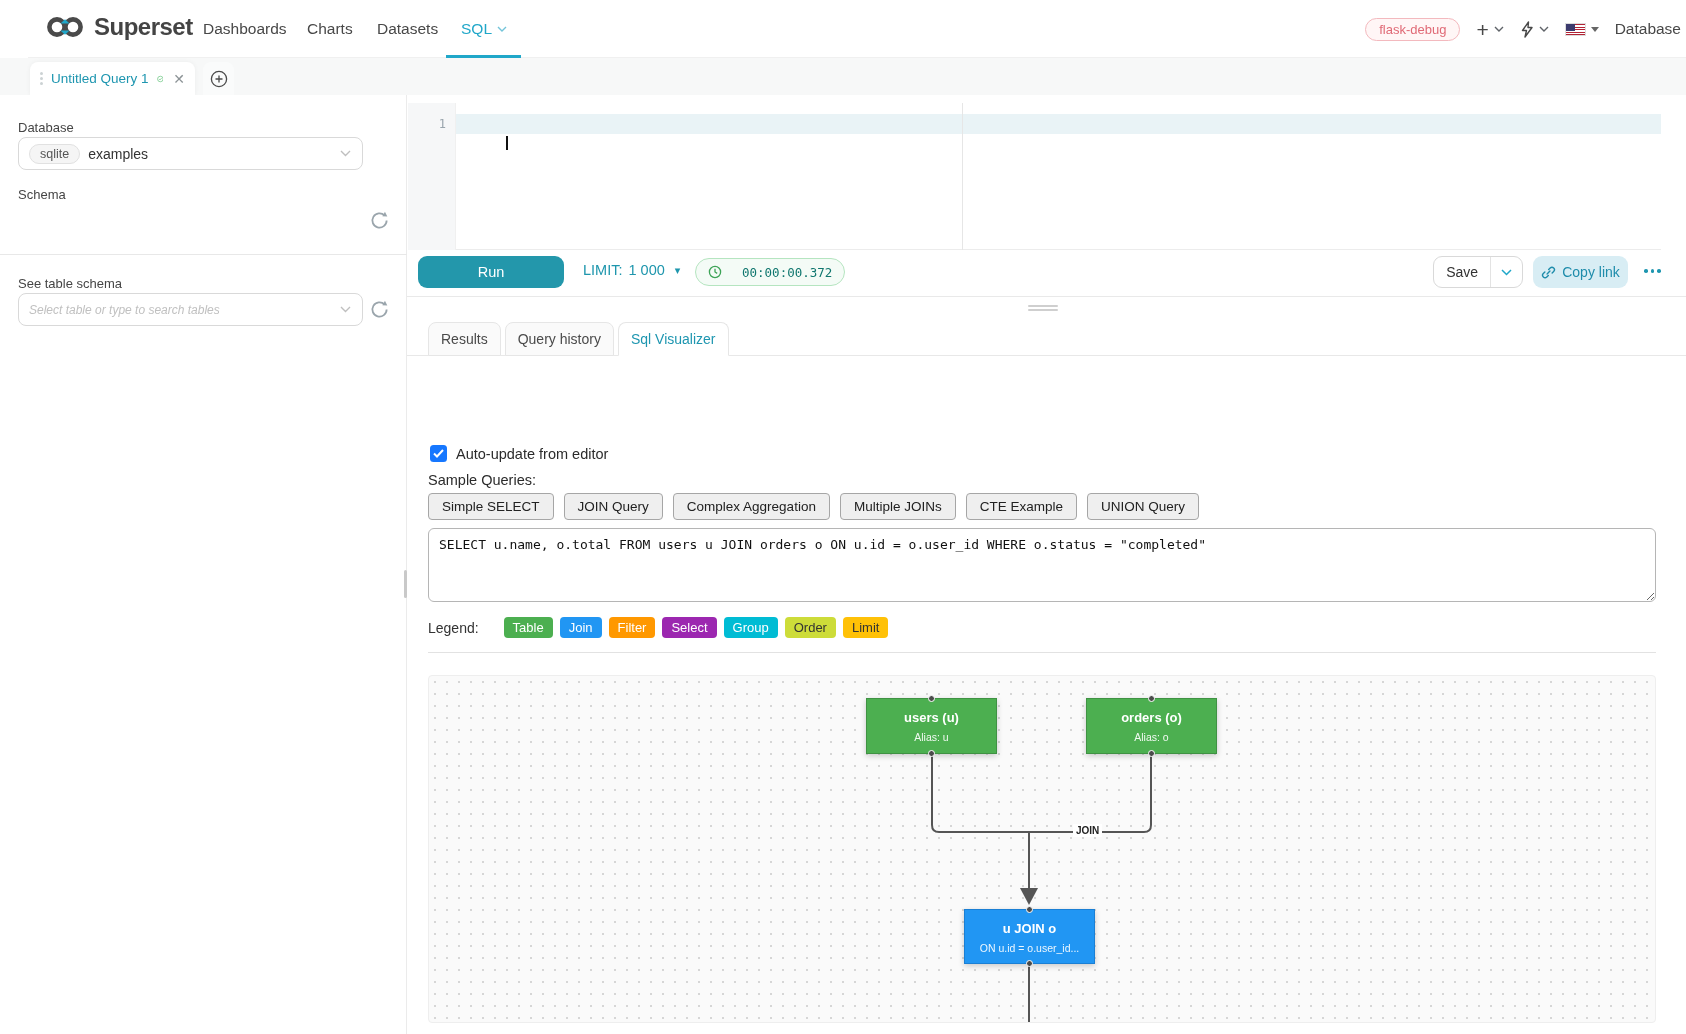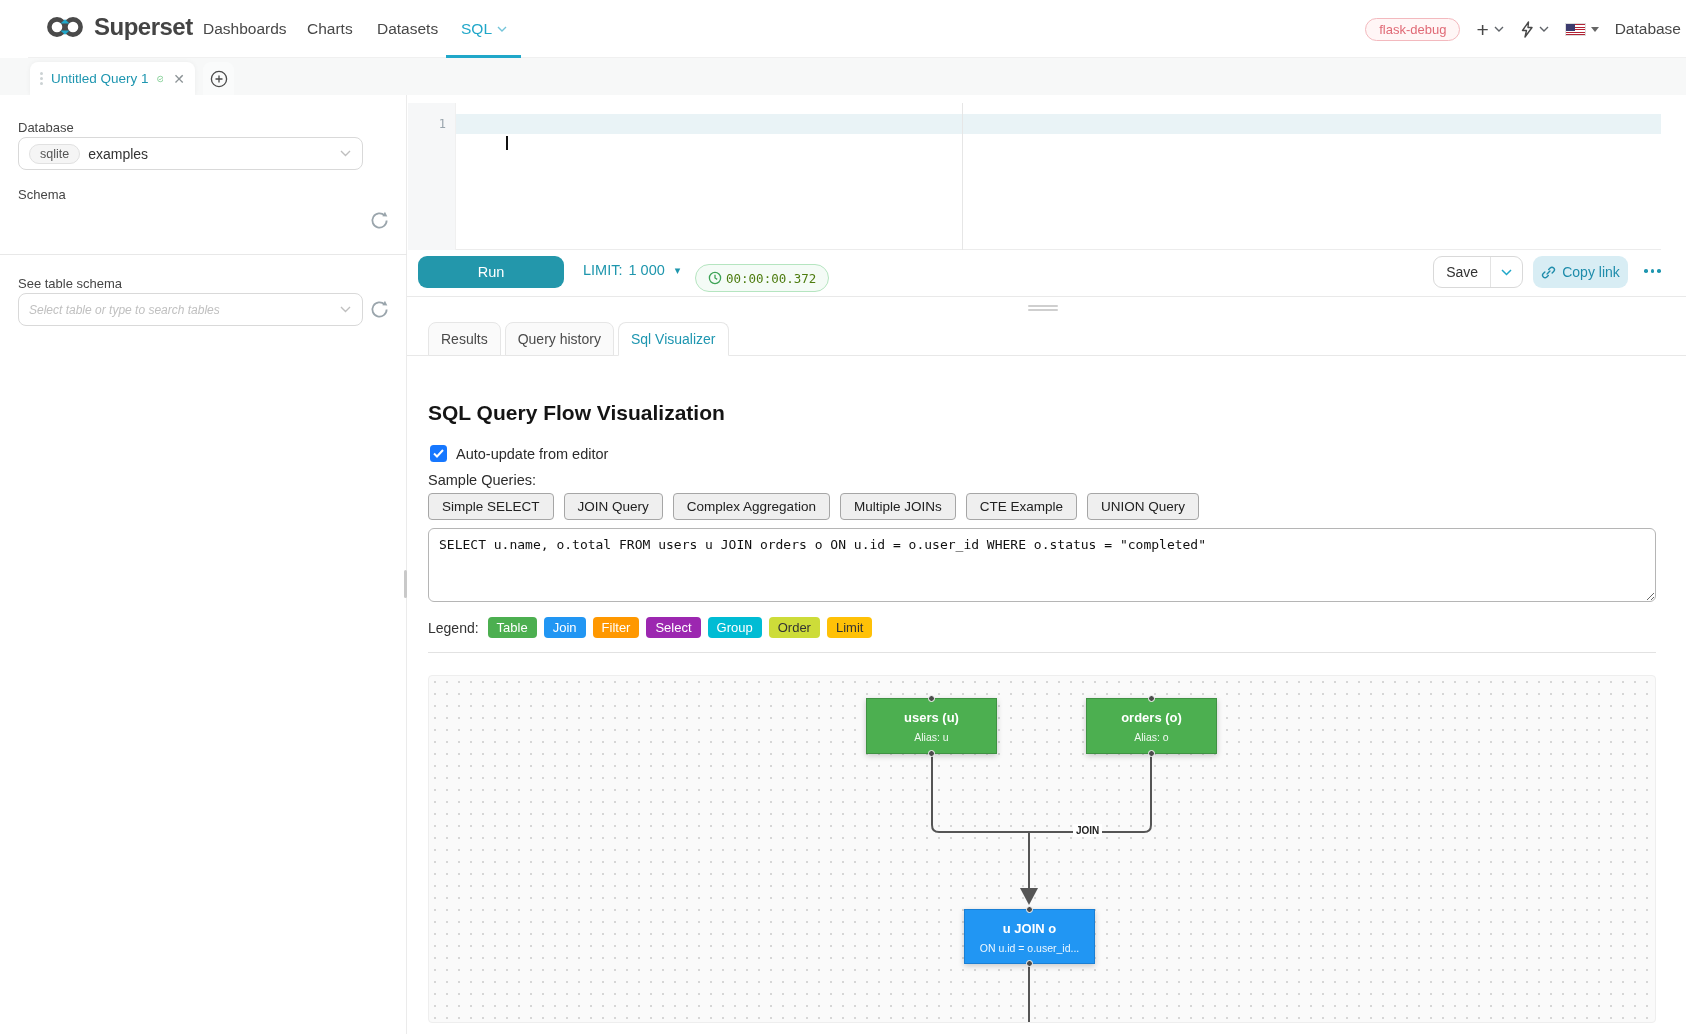--- a/index.html
+++ b/index.html
@@ -59,21 +59,21 @@
   .t-kw { color:#0d88a5; font-weight:bold; }
   .t-id { color:#3b3b3b; }
   .t-str { color:#98a9b5; }
   .cursor { display:inline-block; width:1.5px; height:14px; background:#111; vertical-align:-2px; }
 
   
   .sql-toolbar { position:absolute; left:0; top:161px; width:1279px; height:32px; }
   .run-btn { position:absolute; left:11px; top:0; width:146px; height:32px; background:#2397ab; color:#fff; font-size:14.5px; border:none; border-radius:9px; cursor:pointer; }
   .limit-group { position:absolute; left:176px; top:6px; display:flex; align-items:center; gap:6px; color:#1e96ad; font-size:14.5px; cursor:pointer; }
   .limit-caret { font-size:11px; margin-left:4px; }
-  .timer { position:absolute; left:288px; top:2px; height:28px; border:1px solid #b5e5c0; background:#f4fbf6; border-radius:14px; display:flex; align-items:center; padding:0 12px; gap:4px; color:#4d7c0f; font-family:"DejaVu Sans Mono", monospace; font-size:12.5px;margin-top:6px; }
+  .timer { position:absolute; left:288px; top:2px; height:28px; border:1px solid #b5e5c0; background:#f4fbf6; border-radius:14px; display:flex; align-items:center; padding:0 12px; gap:20px; color:#0f766e; font-family:"DejaVu Sans Mono", monospace; font-size:12.5px; }
   .save-btn { position:absolute; left:1026px; top:0; height:32px; width:90px; background:#fff; border:1px solid #d9d9d9; border-radius:9px; display:flex; cursor:pointer; }
   .save-main { width:57px; display:flex; align-items:center; justify-content:center; font-size:14px; color:#333; }
   .save-caret { width:32px; border-left:1px solid #e3e3e3; display:flex; align-items:center; justify-content:center; }
   .copylink-btn { position:absolute; left:1126px; top:0; height:32px; width:95px; background:#d8edf4; border:none; border-radius:9px; display:flex; align-items:center; justify-content:center; gap:6px; color:#1e8cab; font-size:14px; cursor:pointer; }
   .more-dots { position:absolute; left:1237px; top:13px; display:flex; gap:3px; cursor:pointer; }
   .more-dots i { width:3.5px; height:3.5px; border-radius:50%; background:#1e96b0; }
 
   .south-divider { position:absolute; left:0; top:201px; width:1279px; border-top:1px solid #e9e9e9; }
   .drag-handle { position:absolute; left:621px; top:210px; width:30px; cursor:row-resize; }
   .drag-handle i { display:block; height:2px; background:#cfcfcf; border-radius:2px; margin-bottom:2px; }
@@ -87,21 +87,21 @@
   
   .viz-title { position:absolute; left:21px; top:306px; font-size:21px; font-weight:bold; color:#141414; }
   .auto-row { position:absolute; left:23px; top:350px; display:flex; align-items:center; gap:9px; }
   .checkbox { width:17px; height:17px; background:#1677ff; border-radius:3.5px; display:flex; align-items:center; justify-content:center; cursor:pointer; }
   .auto-label { font-size:14.5px; color:#2b2b2b; }
   .sample-label { position:absolute; left:21px; top:377px; font-size:14.5px; color:#2b2b2b; }
   .sample-row { position:absolute; left:21px; top:398px; display:flex; gap:10px; }
   .sample-btn { font-size:13.5px; color:#222; background:#efefef; border:1px solid #a6a6a6; border-radius:4px; padding:5px 13px; cursor:pointer; font-family:"Liberation Sans", sans-serif; }
   .sql-textarea { position:absolute; left:21px; top:433px; width:1228px; height:74px; border:1px solid #b5b5b5; border-radius:6px; padding:8px 10px; font-family:"DejaVu Sans Mono", monospace; font-size:13px; color:#111; resize:both; }
   .legend-row { position:absolute; left:21px; top:522px; display:flex; align-items:center; gap:7px; }
-  .legend-label { font-size:14px; color:#333; margin-right:2px; }
+  .legend-label { font-size:14px; color:#333; margin-right:18px; }
   .legend-badge { font-size:13px; padding:3px 9px; border-radius:4px; }
   .viz-divider { position:absolute; left:21px; top:557px; width:1228px; border-top:1px solid #e2e2e2; }
 
   
   .flow-canvas { position:absolute; left:21px; top:580px; width:1228px; height:348px; background-color:#fafafa; background-image:radial-gradient(circle,#d6d6d6 1px, transparent 1px); background-size:12px 12px; border:1px solid #eeeeee; border-radius:4px; overflow:hidden; }
   .flow-edges { position:absolute; left:0; top:0; }
   .flow-node { position:absolute; border-radius:0; box-shadow:0 2px 6px rgba(0,0,0,0.2); text-align:center; color:#fff; cursor:grab; }
   .flow-node.k-table { background:#4caf50; border:1px solid #3f9243; }
   .flow-node.k-join  { background:#2196f3; border:1px solid #1a7fd4; }
   .node-title { font-size:13px; font-weight:bold; margin-top:11px; }
@@ -298,21 +298,20 @@
       </div>
       <div class="rtab">
         <span>Query history</span>
       </div>
       <div class="rtab active">
         <span>Sql Visualizer</span>
       </div>
   </div>
   <div class="rtabs-border"></div>
 
-  <div class="viz-title">SQL Query Flow Visualization</div>
 
   <div class="auto-row">
     <span class="checkbox">
       <svg width="11" height="9" viewBox="0 0 11 9">
           <path d="M1 4.5 L4 7.5 L10 1" fill="none" stroke="#fff" stroke-width="2"></path>
         </svg>
     </span>
     <span class="auto-label">Auto-update from editor</span>
   </div>
 

